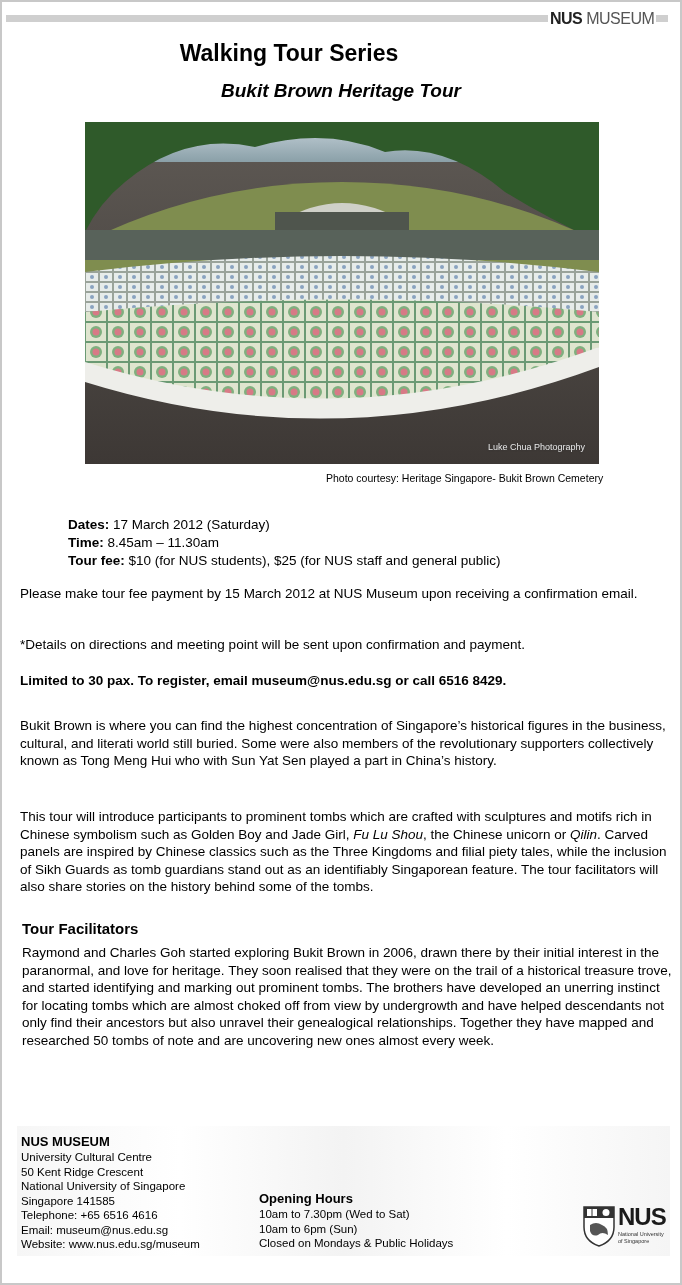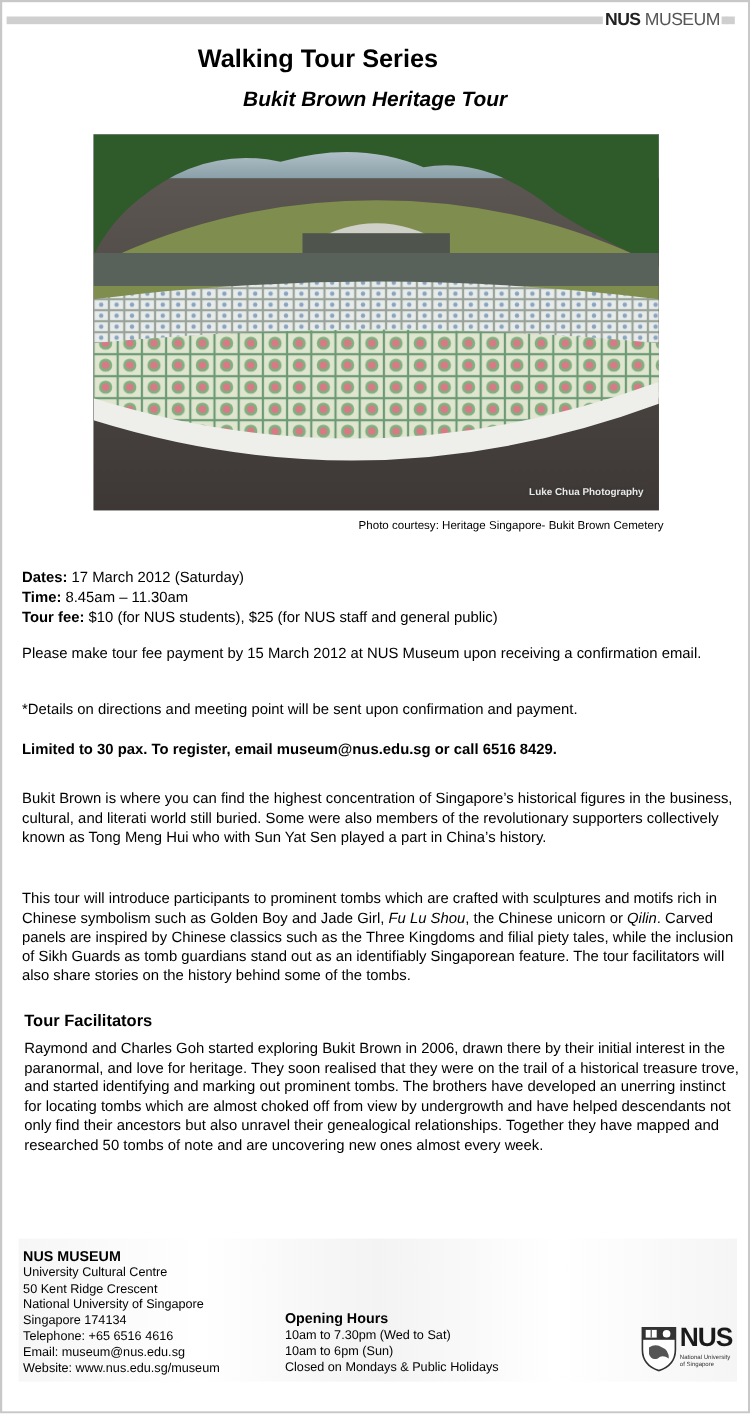--- a/index.html
+++ b/index.html
@@ -5,26 +5,26 @@
     html, body { margin: 0; padding: 0; background: #ffffff; }
     body { width: 682px; height: 1285px; position: relative; overflow: hidden; font-family: "Liberation Sans", sans-serif; color: #000; }
     .frame { position: absolute; left: 0; top: 0; width: 678px; height: 1281px; border: 2px solid #c8c8c8; background: #fff; }
     .topbar { position: absolute; left: 6px; top: 15px; width: 655px; height: 7px; background: #cfcfcf; }
     .topbar-tail { position: absolute; left: 660px; top: 15px; width: 8px; height: 7px; background: #cfcfcf; }
     .brand { position: absolute; left: 548px; top: 10px; height: 18px; padding: 0 2px; background: #fff; font-size: 16px; letter-spacing: -0.5px; line-height: 18px; }
     .brand .b1 { font-weight: bold; color: #222; }
     .brand .b2 { color: #555; font-weight: normal; }
     .title { position: absolute; left: 0; width: 578px; top: 40px; text-align: center; font-size: 23px; font-weight: bold; }
     .subtitle { position: absolute; left: 0; width: 682px; top: 80px; text-align: center; font-size: 19px; font-weight: bold; font-style: italic; }
-    .photo { position: absolute; left: 85px; top: 122px; width: 514px; height: 342px; overflow: hidden; background: #404040; font-weight: bold; }
+    .photo { position: absolute; left: 85px; top: 122px; width: 514px; height: 342px; overflow: hidden; background: #be185d; }
     .photo svg { display: block; }
     .credit { position: absolute; right: 14px; bottom: 12px; font-size: 9px; color: #e8e8e8; text-shadow: 0 0 2px #333; }
     .caption { position: absolute; left: 326px; top: 472px; font-size: 10.5px; }
     .info { position: absolute; left: 20px; top: 516px; font-size: 13.5px; line-height: 18px; }
-    .info b { font-weight: bold; }
+    .info b { font-weight: bold; margin-left: 48px; }
     .para { position: absolute; left: 20px; width: 655px; font-size: 13.5px; line-height: 17.5px; }
     .p-payment { top: 585px; }
     .p-details { top: 636px; }
     .p-limited { top: 672px; font-weight: bold; }
     .p-bukit { top: 717px; }
     .p-tour { top: 808px; }
     .fac-head { position: absolute; left: 22px; top: 920px; font-size: 15px; font-weight: bold; }
     .p-fac { top: 944px; left: 22px; width: 655px; }
     .footer { position: absolute; left: 17px; top: 1126px; width: 653px; height: 130px; background: linear-gradient(90deg, #f6f6f6 0%, #ffffff 25%, #f3f3f3 50%, #ffffff 75%, #f5f5f5 100%); }
     .addr { position: absolute; left: 21px; top: 1133px; font-size: 11.5px; line-height: 14.5px; }
@@ -109,21 +109,21 @@
 
 <div class="fac-head">Tour Facilitators</div>
 <div class="para p-fac">Raymond and Charles Goh started exploring Bukit Brown in 2006, drawn there by their initial interest in the paranormal, and love for heritage. They soon realised that they were on the trail of a historical treasure trove, and started identifying and marking out prominent tombs. The brothers have developed an unerring instinct for locating tombs which are almost choked off from view by undergrowth and have helped descendants not only find their ancestors but also unravel their genealogical relationships. Together they have mapped and researched 50 tombs of note and are uncovering new ones almost every week.</div>
 
 <div class="footer"></div>
 <div class="addr">
   <div class="h">NUS MUSEUM</div>
   <div>University Cultural Centre</div>
   <div>50 Kent Ridge Crescent</div>
   <div>National University of Singapore</div>
-  <div>Singapore 174134</div>
+  <div>Singapore 141585</div>
   <div>Telephone: +65 6516 4616</div>
   <div>Email: museum@nus.edu.sg</div>
   <div>Website: www.nus.edu.sg/museum</div>
 </div>
 
 <div class="hours">
   <div class="h">Opening Hours</div>
   <div>10am to 7.30pm (Wed to Sat)</div>
   <div>10am to 6pm (Sun)</div>
   <div>Closed on Mondays &amp; Public Holidays</div>

